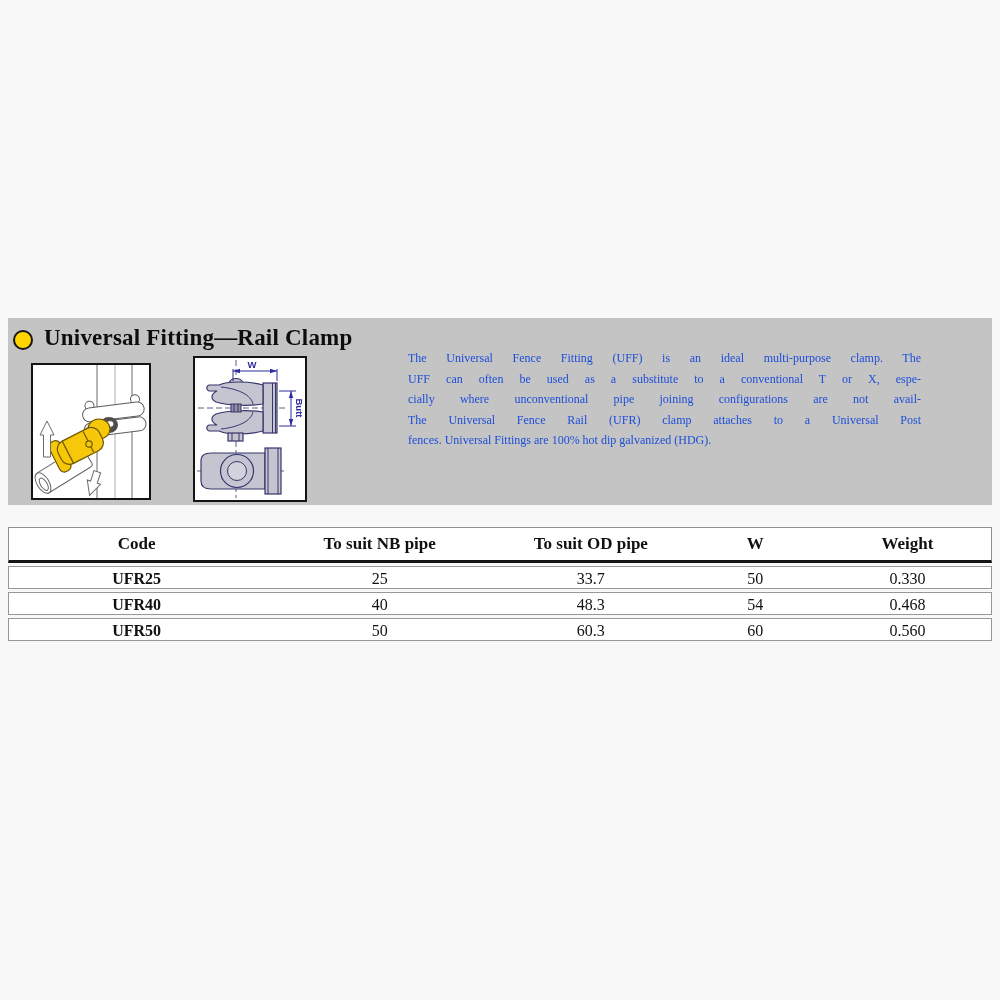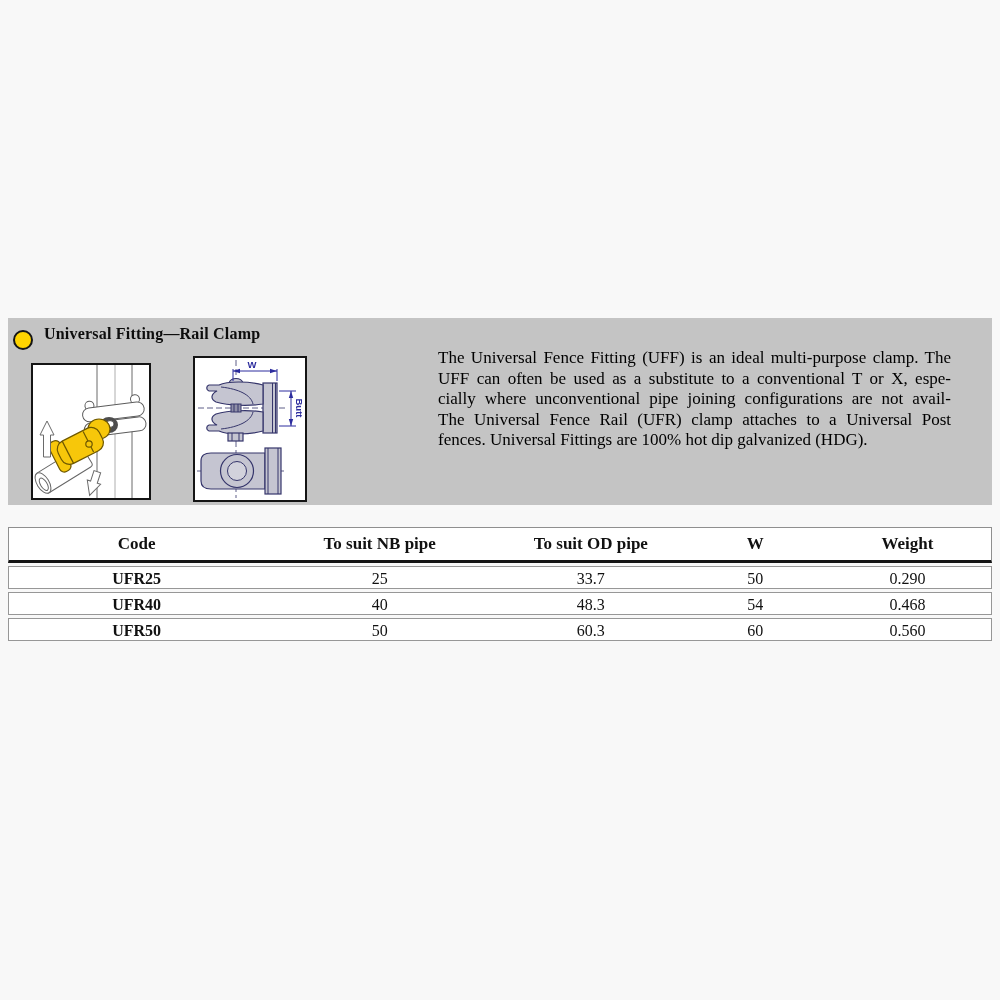--- a/index.html
+++ b/index.html
@@ -14,34 +14,34 @@
   .banner {
     position:absolute; left:8px; top:318px; width:984px; height:187px;
     background:#c4c4c4;
   }
   .title-bullet {
     position:absolute; left:5px; top:12px; width:20px; height:20px;
     border-radius:50%; background:#ffd400; border:2px solid #151515;
   }
   .banner-title {
     position:absolute; left:36px; top:7px;
-    font-size:16px; font-weight:bold; color:#0d0d0d; letter-spacing:0.2px;
+    font-size:23px; font-weight:bold; color:#0d0d0d; letter-spacing:0.2px;
     white-space:nowrap;
   }
 
   .fig-box {
     position:absolute; background:#ffffff; border:2px solid #141414;
   }
   .fig1 { left:23px; top:45px; width:120px; height:137px; }
   .fig2 { left:185px; top:38px; width:114px; height:146px; }
   .fig-box svg { display:block; width:100%; height:100%; }
 
   .desc {
-    position:absolute; left:430px; top:30px; width:513px;
-    font-size:17px; line-height:20.6px; color:#000000;
+    position:absolute; left:400px; top:30px; width:513px;
+    font-size:12px; line-height:20.6px; color:#1d4ed8;
   }
   .desc-line { text-align:justify; text-align-last:justify; white-space:normal; }
   .desc-line.last { text-align:left; text-align-last:left; }
 
   
   .spec-table { position:absolute; left:8px; top:527px; width:984px;border-radius:11px; }
   .thead {
     display:flex; align-items:center; height:36px; background:#fff;
     border:1px solid #8f8f8f; border-bottom:3px solid #151515;
   }
@@ -183,21 +183,21 @@
       <div class="cell od">To suit OD pipe</div>
       <div class="cell w">W</div>
       <div class="cell weight">Weight</div>
     </div>
 
     <div class="trow">
       <div class="cell code">UFR25</div>
       <div class="cell nb">25</div>
       <div class="cell od">33.7</div>
       <div class="cell w">50</div>
-      <div class="cell weight">0.290</div>
+      <div class="cell weight">0.330</div>
     </div>
     <div class="trow">
       <div class="cell code">UFR40</div>
       <div class="cell nb">40</div>
       <div class="cell od">48.3</div>
       <div class="cell w">54</div>
       <div class="cell weight">0.468</div>
     </div>
     <div class="trow">
       <div class="cell code">UFR50</div>

